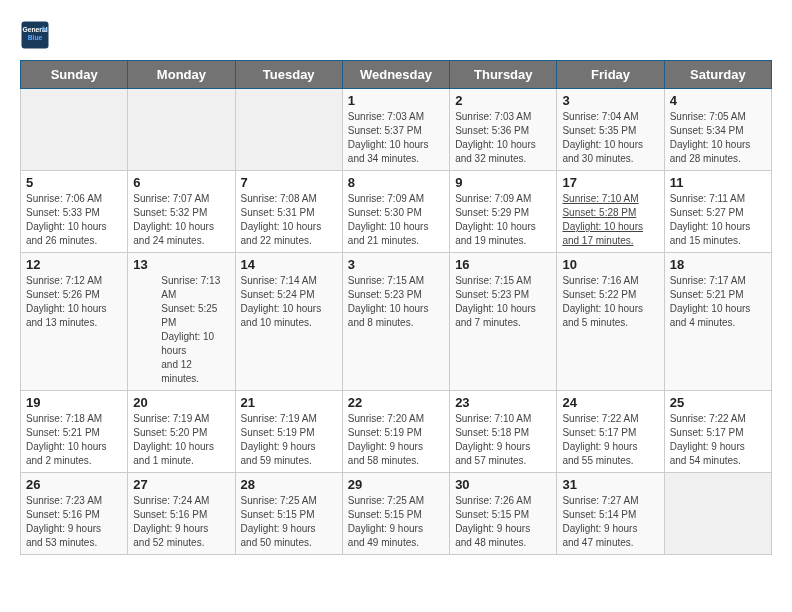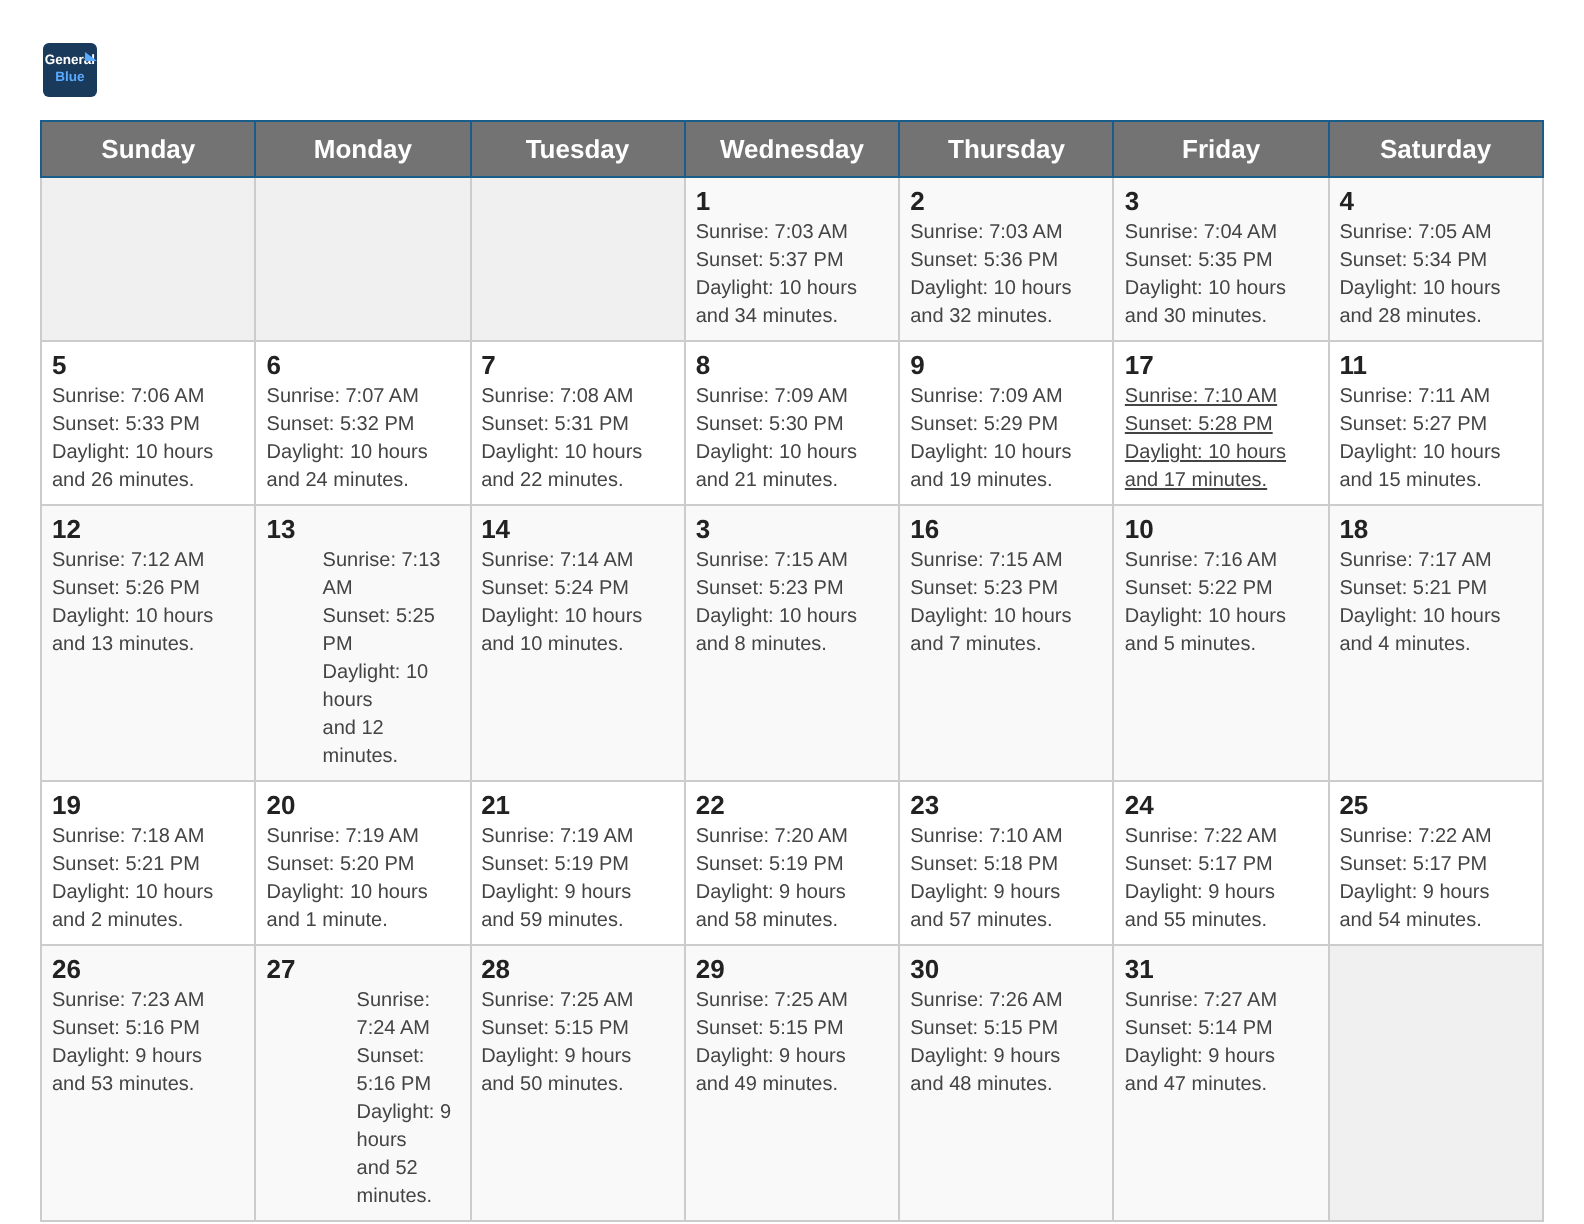--- a/index.html
+++ b/index.html
@@ -300,21 +300,21 @@
       <tr>
         <td>
           <span class="day-number">26</span>
           <div class="day-info" style="white-space: pre-line;">Sunrise: 7:23 AM
 Sunset: 5:16 PM
 Daylight: 9 hours
 and 53 minutes.</div>
         </td>
         <td>
           <span class="day-number">27</span>
-          <div class="day-info" style="white-space: pre-line; margin-left: 45px;">Sunrise: 7:24 AM
+          <div class="day-info" style="white-space: pre-line;">Sunrise: 7:24 AM
 Sunset: 5:16 PM
 Daylight: 9 hours
 and 52 minutes.</div>
         </td>
         <td>
           <span class="day-number">28</span>
           <div class="day-info" style="white-space: pre-line;">Sunrise: 7:25 AM
 Sunset: 5:15 PM
 Daylight: 9 hours
 and 50 minutes.</div>

